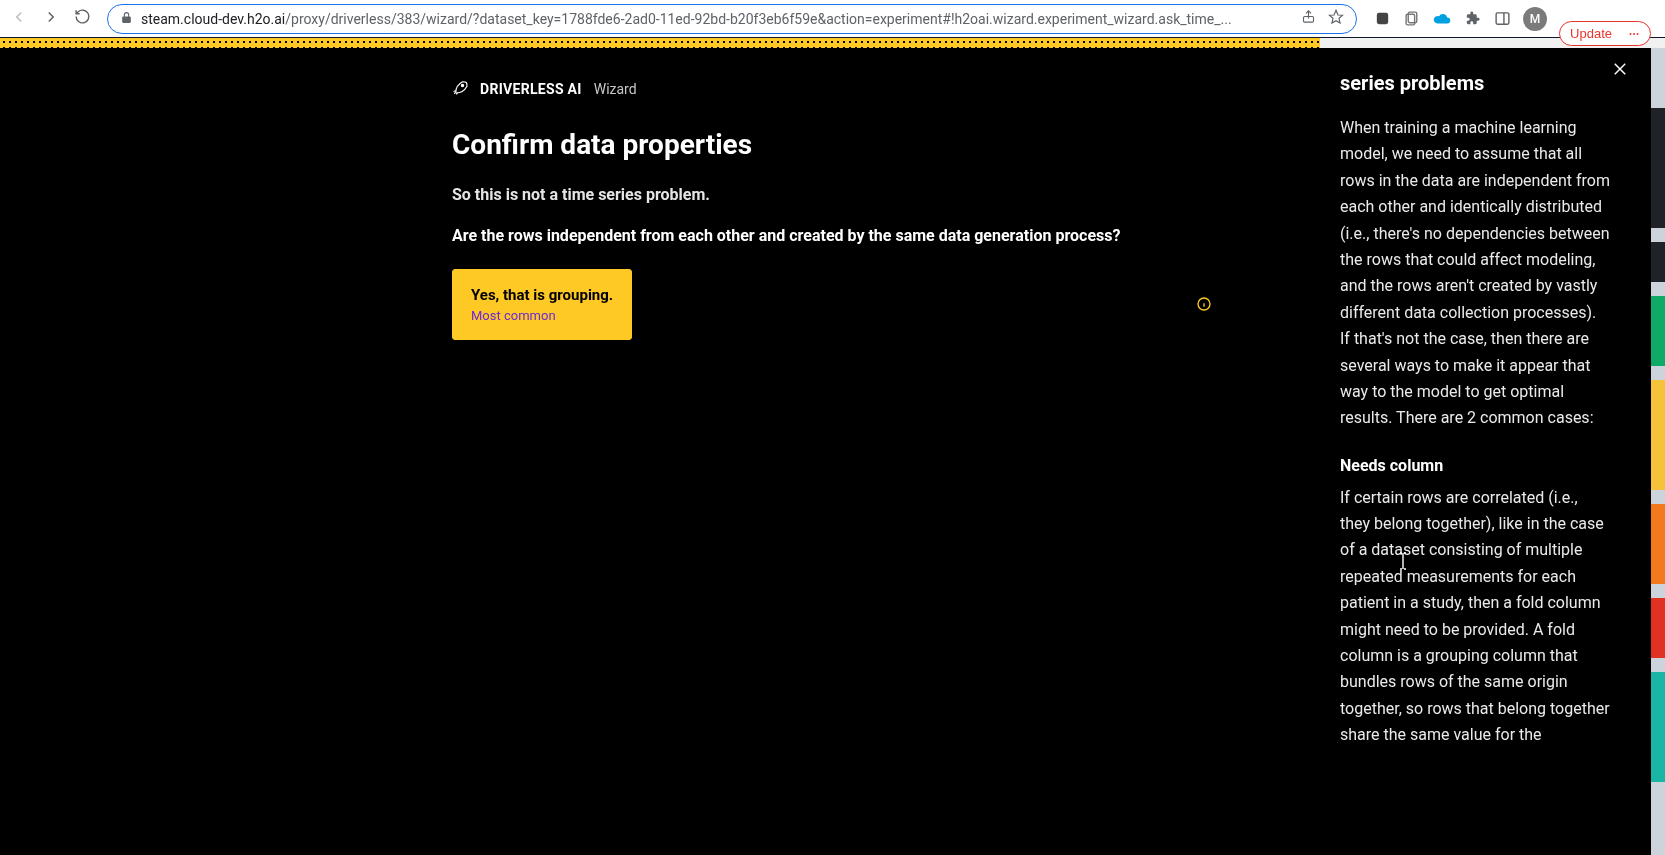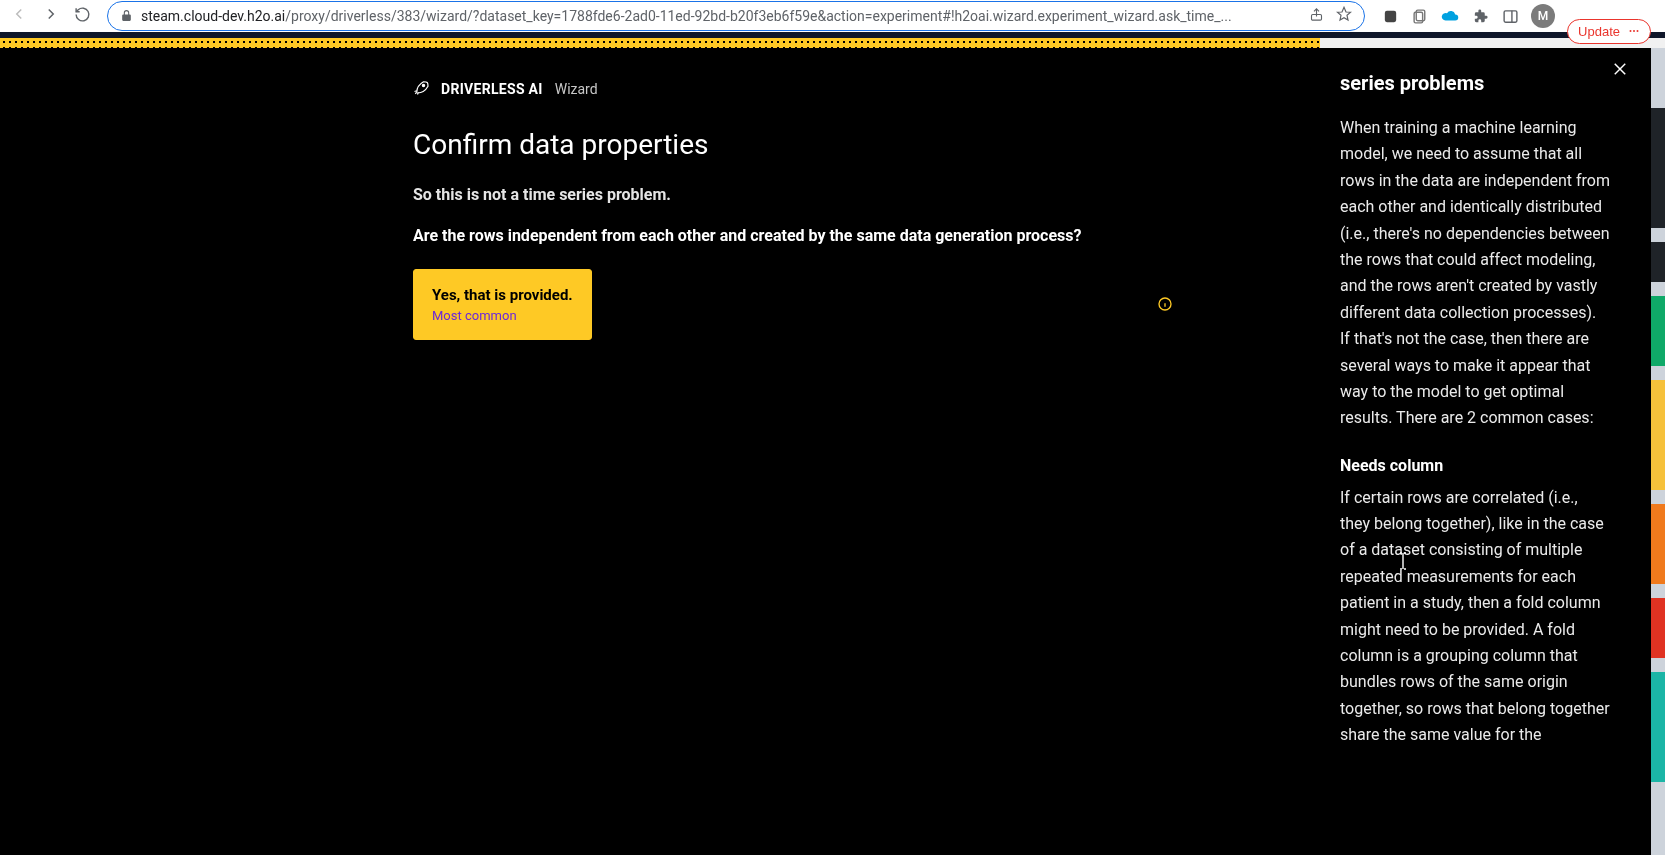--- a/index.html
+++ b/index.html
@@ -11,21 +11,21 @@
   overflow: hidden;
 }
 
 
 .browser-chrome {
   height: 38px;
   background: #fff;
   display: flex;
   align-items: center;
   padding: 0 8px;
-  border-bottom: 6px solid #0f172a;
+  border-bottom: 1px solid #0f172a;
   gap: 6px;
 }
 .chrome-nav-icons { display: flex; align-items: center; gap: 14px; margin-left: 2px; margin-right: 10px;}
 .chrome-nav-icons svg { color: #5f6368; }
 .chrome-nav-icons .disabled svg { color: #bcbcbc; }
 .address-bar {
   flex: 1;
   height: 30px;
   border: 1.5px solid #1a73e8;
   border-radius: 20px;
@@ -50,21 +50,21 @@
 .chrome-right { display:flex; align-items:center; gap:12px; margin-left:10px; margin-right:6px;}
 .chrome-right .ext-icon { width:18px; height:18px; display:flex; align-items:center; justify-content:center; color:#5f6368;}
 .avatar-circle {
   width: 24px; height: 24px; border-radius: 50%;
   background: #7b7b7b; color: #fff; display:flex; align-items:center; justify-content:center;
   font-size: 12px; font-weight: 500;
 }
 .update-btn {
   border: 1px solid #ea352d; color: #ea352d; background:#fff;
   border-radius: 14px; padding: 4px 10px; font-size: 13px;
-  display:flex; align-items:center; gap:8px;margin-top:30px;
+  display:flex; align-items:center; gap:16px;margin-top:30px;
 }
 
 
 .yellow-strip {
   height: 10px;
   background-color: #FEC925;
   background-image:
     radial-gradient(circle, #000 1px, transparent 1.2px);
   background-size: 6px 6px;
   background-position: 1px 1px;
@@ -80,31 +80,31 @@
   color: #fff;
 }
 .close-x {
   position: absolute;
   top: 12px; right: 36px;
   color: #fff;
   cursor: pointer;
 }
 .main-col {
   position: absolute;
-  left: 413px;
+  left: 452px;
   top: 30px;
   width: 740px;
 }
 .brand-row {
   display:flex; align-items:center; gap:10px;
   margin-bottom: 28px;
 }
 .brand-title { font-size: 14px; font-weight: 700; letter-spacing: 0.3px;}
 .brand-sub { font-size: 14px; color: #c7c7c7; margin-left: 2px;}
-.page-title { font-size: 28px; font-weight: 400; margin-bottom: 24px;}
+.page-title { font-size: 28px; font-weight: 700; margin-bottom: 24px;}
 .lead { font-size: 16px; color: #e5e5e5; margin-bottom: 22px; font-weight: bold;}
 .question { font-size: 16px; font-weight: 700; margin-bottom: 24px;}
 .info-icon {
   position: absolute;
   right: -20px;
   top: 218px;
   color: #FEC925;
 }
 .options { display:flex; gap: 8px; }
 .opt-card {
@@ -296,21 +296,21 @@
     <span class="info-icon">
       <svg width="16" height="16" viewBox="0 0 24 24" fill="none" stroke="currentColor" stroke-width="2">
           <circle cx="12" cy="12" r="9"></circle>
           <line x1="12" y1="8" x2="12" y2="8"></line>
           <line x1="12" y1="11" x2="12" y2="16"></line>
         </svg>
     </span>
 
     <div class="options">
       <div class="opt-card selected">
-        <div class="opt-title">Yes, that is provided.</div>
+        <div class="opt-title">Yes, that is grouping.</div>
         <div class="opt-sub">Most common</div>
       </div>
     </div>
   </div>
 
   <div class="help-panel">
     <div class="help-title">
       <span style="visibility:hidden; height:0; display:block;">Data distribution for non-time</span>
       <span>series problems</span>
     </div>

